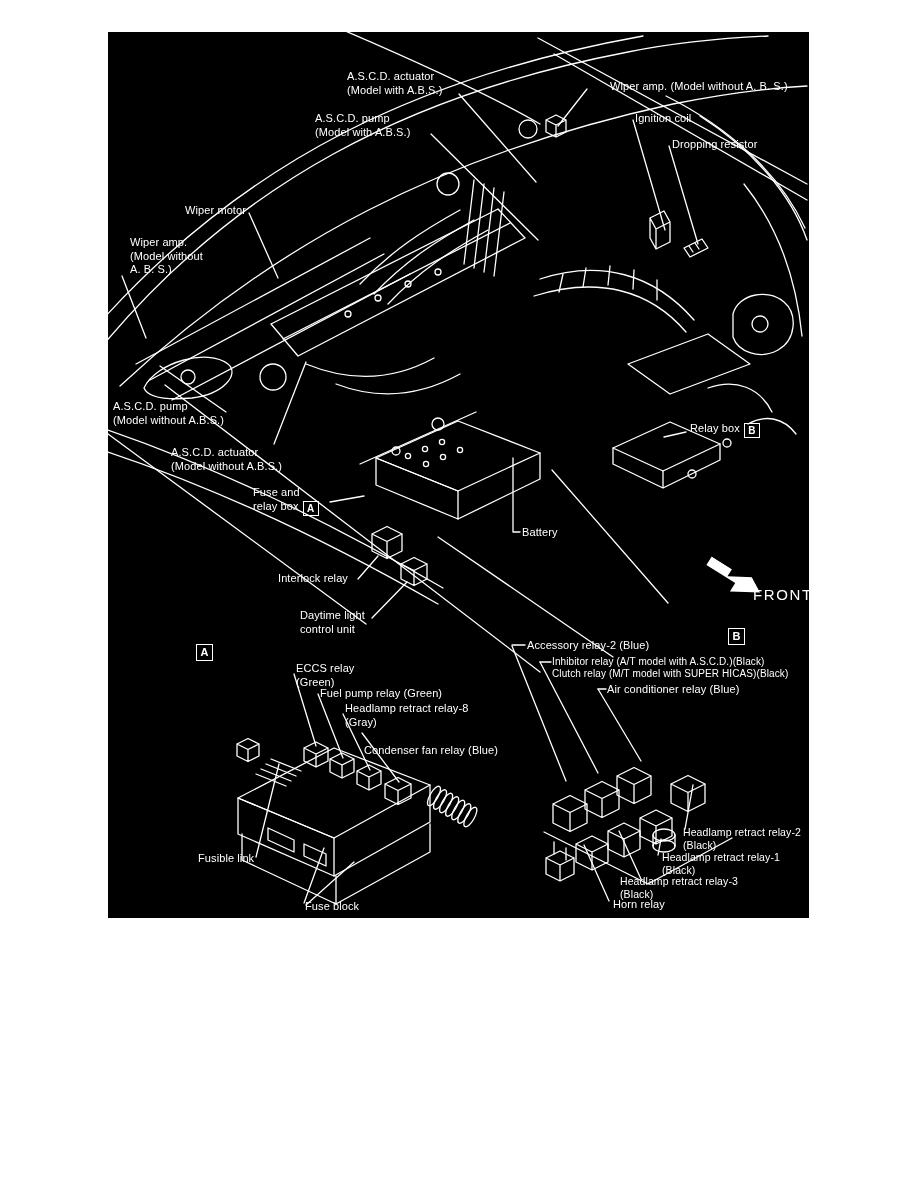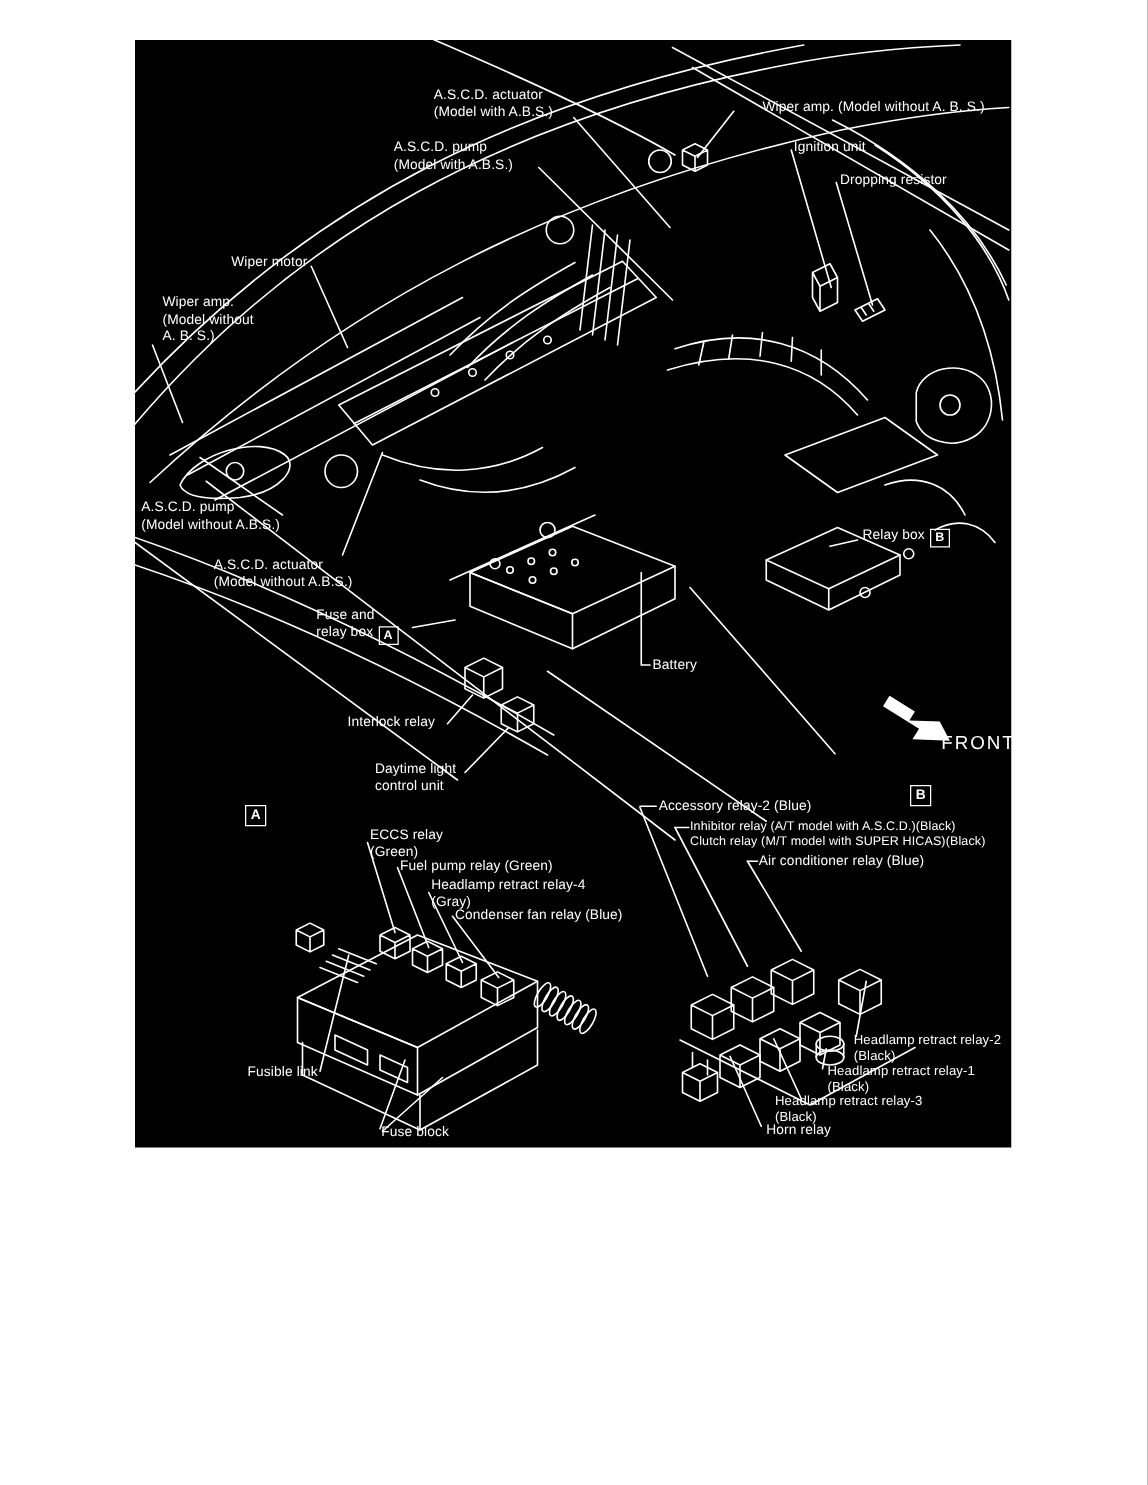--- a/index.html
+++ b/index.html
@@ -182,21 +182,21 @@
       <span class="ln">(Model with A.B.S.)</span>
     </div>
     <div class="lbl" style="left:207px;top:80px">
       <span class="ln">A.S.C.D. pump</span>
       <span class="ln">(Model with A.B.S.)</span>
     </div>
     <div class="lbl" style="left:502px;top:48px">
       <span class="ln">Wiper amp. (Model without A. B. S.)</span>
     </div>
     <div class="lbl" style="left:527px;top:80px">
-      <span class="ln">Ignition unit</span>
+      <span class="ln">Ignition coil</span>
     </div>
     <div class="lbl" style="left:564px;top:106px">
       <span class="ln">Dropping resistor</span>
     </div>
     <div class="lbl" style="left:77px;top:172px">
       <span class="ln">Wiper motor</span>
     </div>
     <div class="lbl" style="left:22px;top:204px">
       <span class="ln">Wiper amp.</span>
       <span class="ln">(Model without</span>
@@ -232,24 +232,24 @@
     <div class="marker" style="left:620px;top:596px">B</div>
 
     <div class="lbl" style="left:188px;top:630px">
       <span class="ln">ECCS relay</span>
       <span class="ln">(Green)</span>
     </div>
     <div class="lbl" style="left:212px;top:655px">
       <span class="ln">Fuel pump relay (Green)</span>
     </div>
     <div class="lbl" style="left:237px;top:670px">
-      <span class="ln">Headlamp retract relay-4</span>
+      <span class="ln">Headlamp retract relay-8</span>
       <span class="ln">(Gray)</span>
     </div>
-    <div class="lbl" style="left:256px;top:694px">
+    <div class="lbl" style="left:256px;top:712px">
       <span class="ln">Condenser fan relay (Blue)</span>
     </div>
     <div class="lbl" style="left:90px;top:820px">
       <span class="ln">Fusible link</span>
     </div>
     <div class="lbl" style="left:197px;top:868px">
       <span class="ln">Fuse block</span>
     </div>
 
     <div class="lbl" style="left:419px;top:607px">

